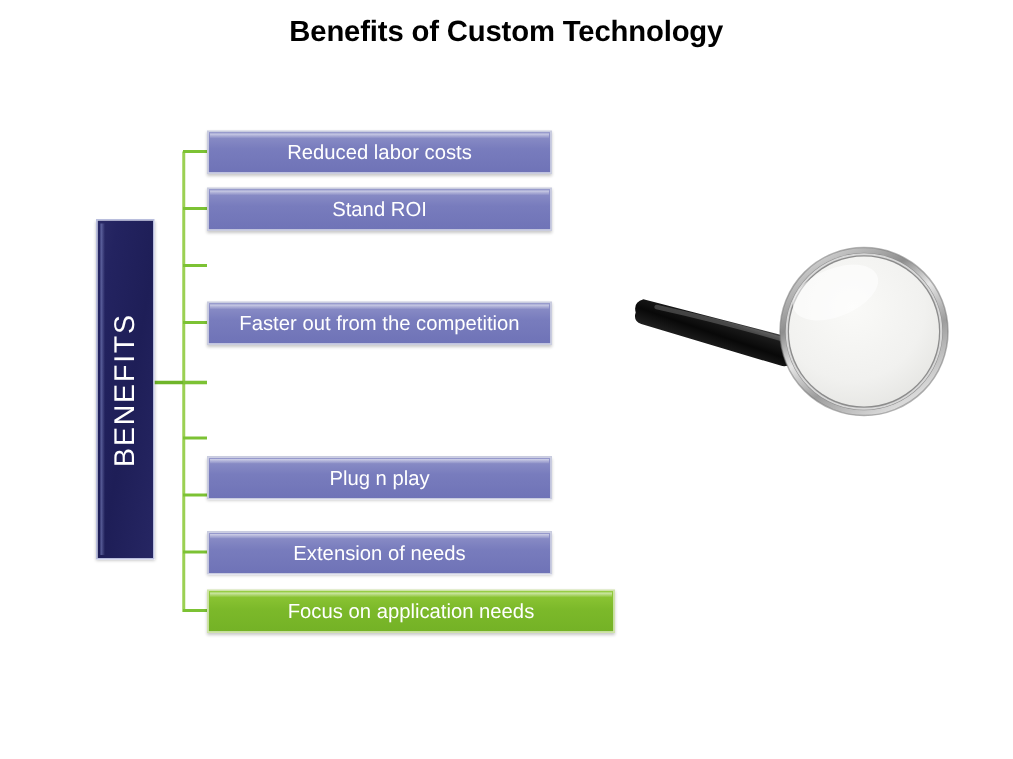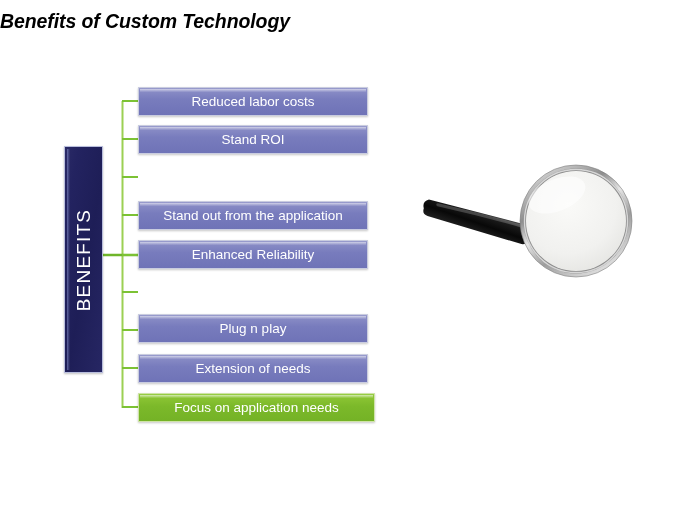--- a/index.html
+++ b/index.html
@@ -23,27 +23,26 @@
     height: 506px;
     background: #ffffff;
   }
 
   
   #slide-title {
     position: absolute;
     left: 0;
     top: 10px;
     width: 675px;
-    text-align: left;
+    text-align: center;
     font-size: 19.5px;
     font-weight: bold;
     color: #000000;
     letter-spacing: -0.1px;
     white-space: nowrap;
-    font-style: italic;
   }
 
   
   #diagram {
     position: absolute;
     left: 0; top: 0;
     width: 675px;
     height: 506px;
   }
 
@@ -111,21 +110,21 @@
   }
   .benefit-box.purple::before {
     content: "";
     position: absolute;
     left: 1px; right: 1px; top: 1px;
     height: 3px;
     background: linear-gradient(to bottom, rgba(255,255,255,0.55), rgba(255,255,255,0.05));
   }
   .benefit-box.green {
     left: 138px;
-    width: 237px;
+    width: 272px;
     background: linear-gradient(to bottom, #97ce46 0%, #8cc534 10%, #7cb92a 45%, #74b226 100%);
     border: 1px solid #cfe3a8;
     color: #ffffff;
   }
   .benefit-box.green::before {
     content: "";
     position: absolute;
     left: 1px; right: 1px; top: 1px;
     height: 3px;
     background: linear-gradient(to bottom, rgba(255,255,255,0.6), rgba(255,255,255,0.05));
@@ -175,26 +174,23 @@
       <span id="benefits-bar-label">BENEFITS</span>
     </div>
 
     <div class="benefit-box purple" style="top:87px">
       <span class="benefit-label">Reduced labor costs</span>
     </div>
     <div class="benefit-box purple" style="top:125px">
       <span class="benefit-label">Stand ROI</span>
     </div>
     <div class="benefit-box purple" style="top:201px">
-      <span class="benefit-label">Stand out from the application</span>
-    </div>
-    <div class="benefit-box purple" style="top:240px">
-      <span class="benefit-label">Enhanced  Reliability</span>
-    </div>
-    <div class="benefit-box purple" style="top:314px">
+      <span class="benefit-label">Faster out from the competition</span>
+    </div>
+    <div class="benefit-box purple" style="top:304px">
       <span class="benefit-label">Plug  n play</span>
     </div>
     <div class="benefit-box purple" style="top:354px">
       <span class="benefit-label">Extension  of needs</span>
     </div>
     <div class="benefit-box green" style="top:393px">
       <span class="benefit-label">Focus on application  needs</span>
     </div>
 
   </div>

